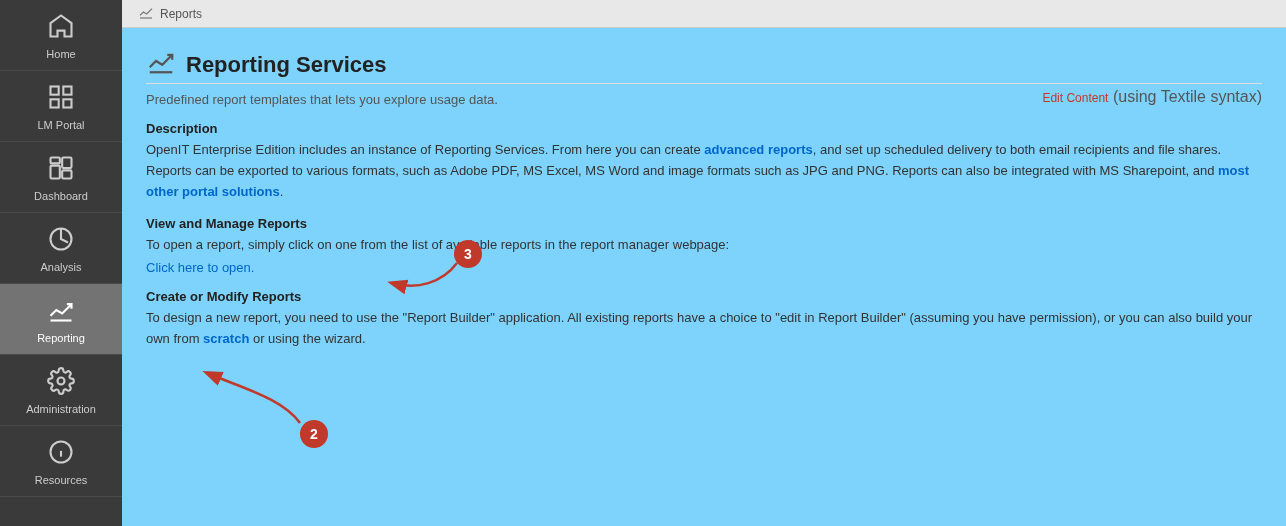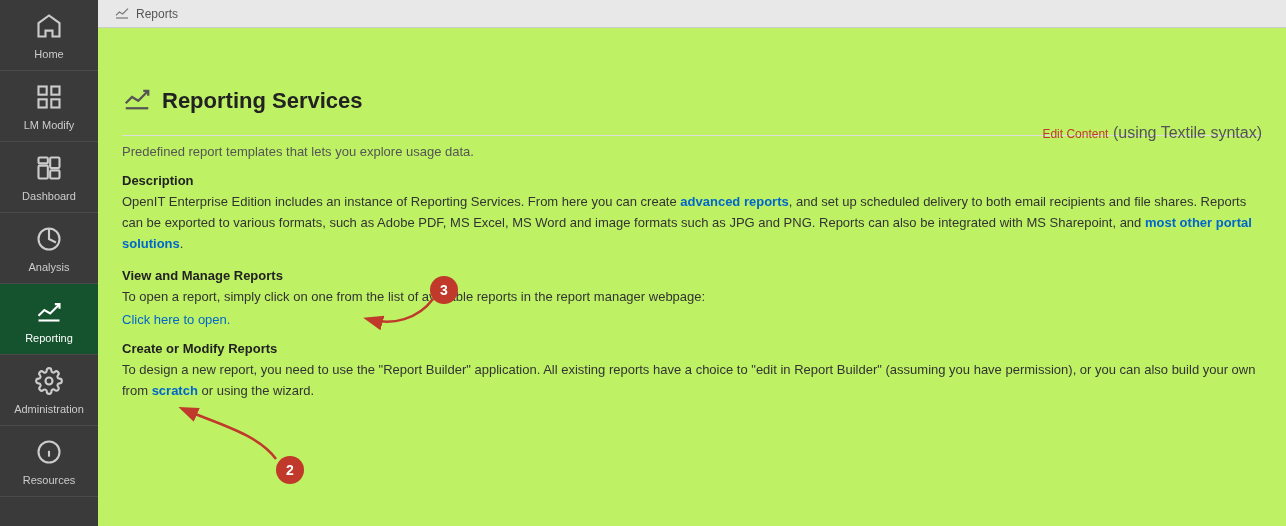--- a/index.html
+++ b/index.html
@@ -1,60 +1,59 @@
 <!DOCTYPE html>
 <html><head>
   <meta charset="utf-8">
   <style>
     * { box-sizing: border-box; margin: 0; padding: 0; }
     body { font-family: Arial, sans-serif; font-size: 13px; color: #333; display: flex; height: 526px; overflow: hidden; background: #f0f0f0; }
 
     
     .sidebar {
-      width: 98px;
+      width: 122px;
       background: #3a3a3a;
       display: flex;
       flex-direction: column;
       align-items: center;
       flex-shrink: 0;
       overflow-y: auto;
     }
     .sidebar-item {
       width: 100%;
       display: flex;
       flex-direction: column;
       align-items: center;
       padding: 12px 8px 10px;
       cursor: pointer;
       color: #ccc;
       border-bottom: 1px solid #4a4a4a;
       text-decoration: none;
     }
-    .sidebar-item.active { background: #14532d; color: #fff; }
+    .sidebar-item.active { background: #737373; color: #fff; }
     .sidebar-item .icon-wrap {
       font-size: 22px;
       margin-bottom: 4px;
       line-height: 1;
     }
     .sidebar-item .label {
       font-size: 11px;
       text-align: center;
       color: inherit;
     }
     .sidebar-item.active .label { color: #fff; }
 
     
     .main {
       flex: 1;
-      background: #bef264;
+      background: #7dd3fc;
       display: flex;
       flex-direction: column;
       overflow: hidden;
       position: relative;
-      gap: 36px;
     }
 
     
     .breadcrumb-bar {
       background: #e8e8e8;
       border-bottom: 1px solid #ccc;
       padding: 4px 16px;
       font-size: 12px;
       color: #555;
       display: flex;
@@ -70,21 +69,21 @@
       padding: 18px 24px 18px 24px;
       overflow-y: auto;
       position: relative;
     }
 
     .page-header {
       display: flex;
       align-items: center;
       gap: 10px;
       margin-bottom: 8px;
-      padding-bottom: 16px;
+      padding-bottom: 0;
       border-bottom: 1px solid #ddd;
     }
     .page-header .header-icon { font-size: 26px; color: #555; }
     .page-header h1 { font-size: 22px; font-weight: bold; color: #222; }
 
     .subtitle {
       font-size: 13px;
       color: #555;
       margin-bottom: 8px;
       margin-top: 6px;
@@ -179,21 +178,21 @@
   </a>
   <a class="sidebar-item">
     <span class="icon-wrap">
       <svg width="28" height="28" viewBox="0 0 24 24" fill="none" stroke="#ccc" stroke-width="1.8">
         <rect x="3" y="3" width="7" height="7"></rect>
         <rect x="14" y="3" width="7" height="7"></rect>
         <rect x="3" y="14" width="7" height="7"></rect>
         <rect x="14" y="14" width="7" height="7"></rect>
       </svg>
     </span>
-    <span class="label">LM Modify</span>
+    <span class="label">LM Portal</span>
   </a>
   <a class="sidebar-item">
     <span class="icon-wrap">
       <svg width="28" height="28" viewBox="0 0 24 24" fill="none" stroke="#ccc" stroke-width="1.8">
         <rect x="3" y="3" width="8" height="5" rx="1"></rect>
         <rect x="13" y="3" width="8" height="9" rx="1"></rect>
         <rect x="3" y="10" width="8" height="11" rx="1"></rect>
         <rect x="13" y="14" width="8" height="7" rx="1"></rect>
       </svg>
     </span>

